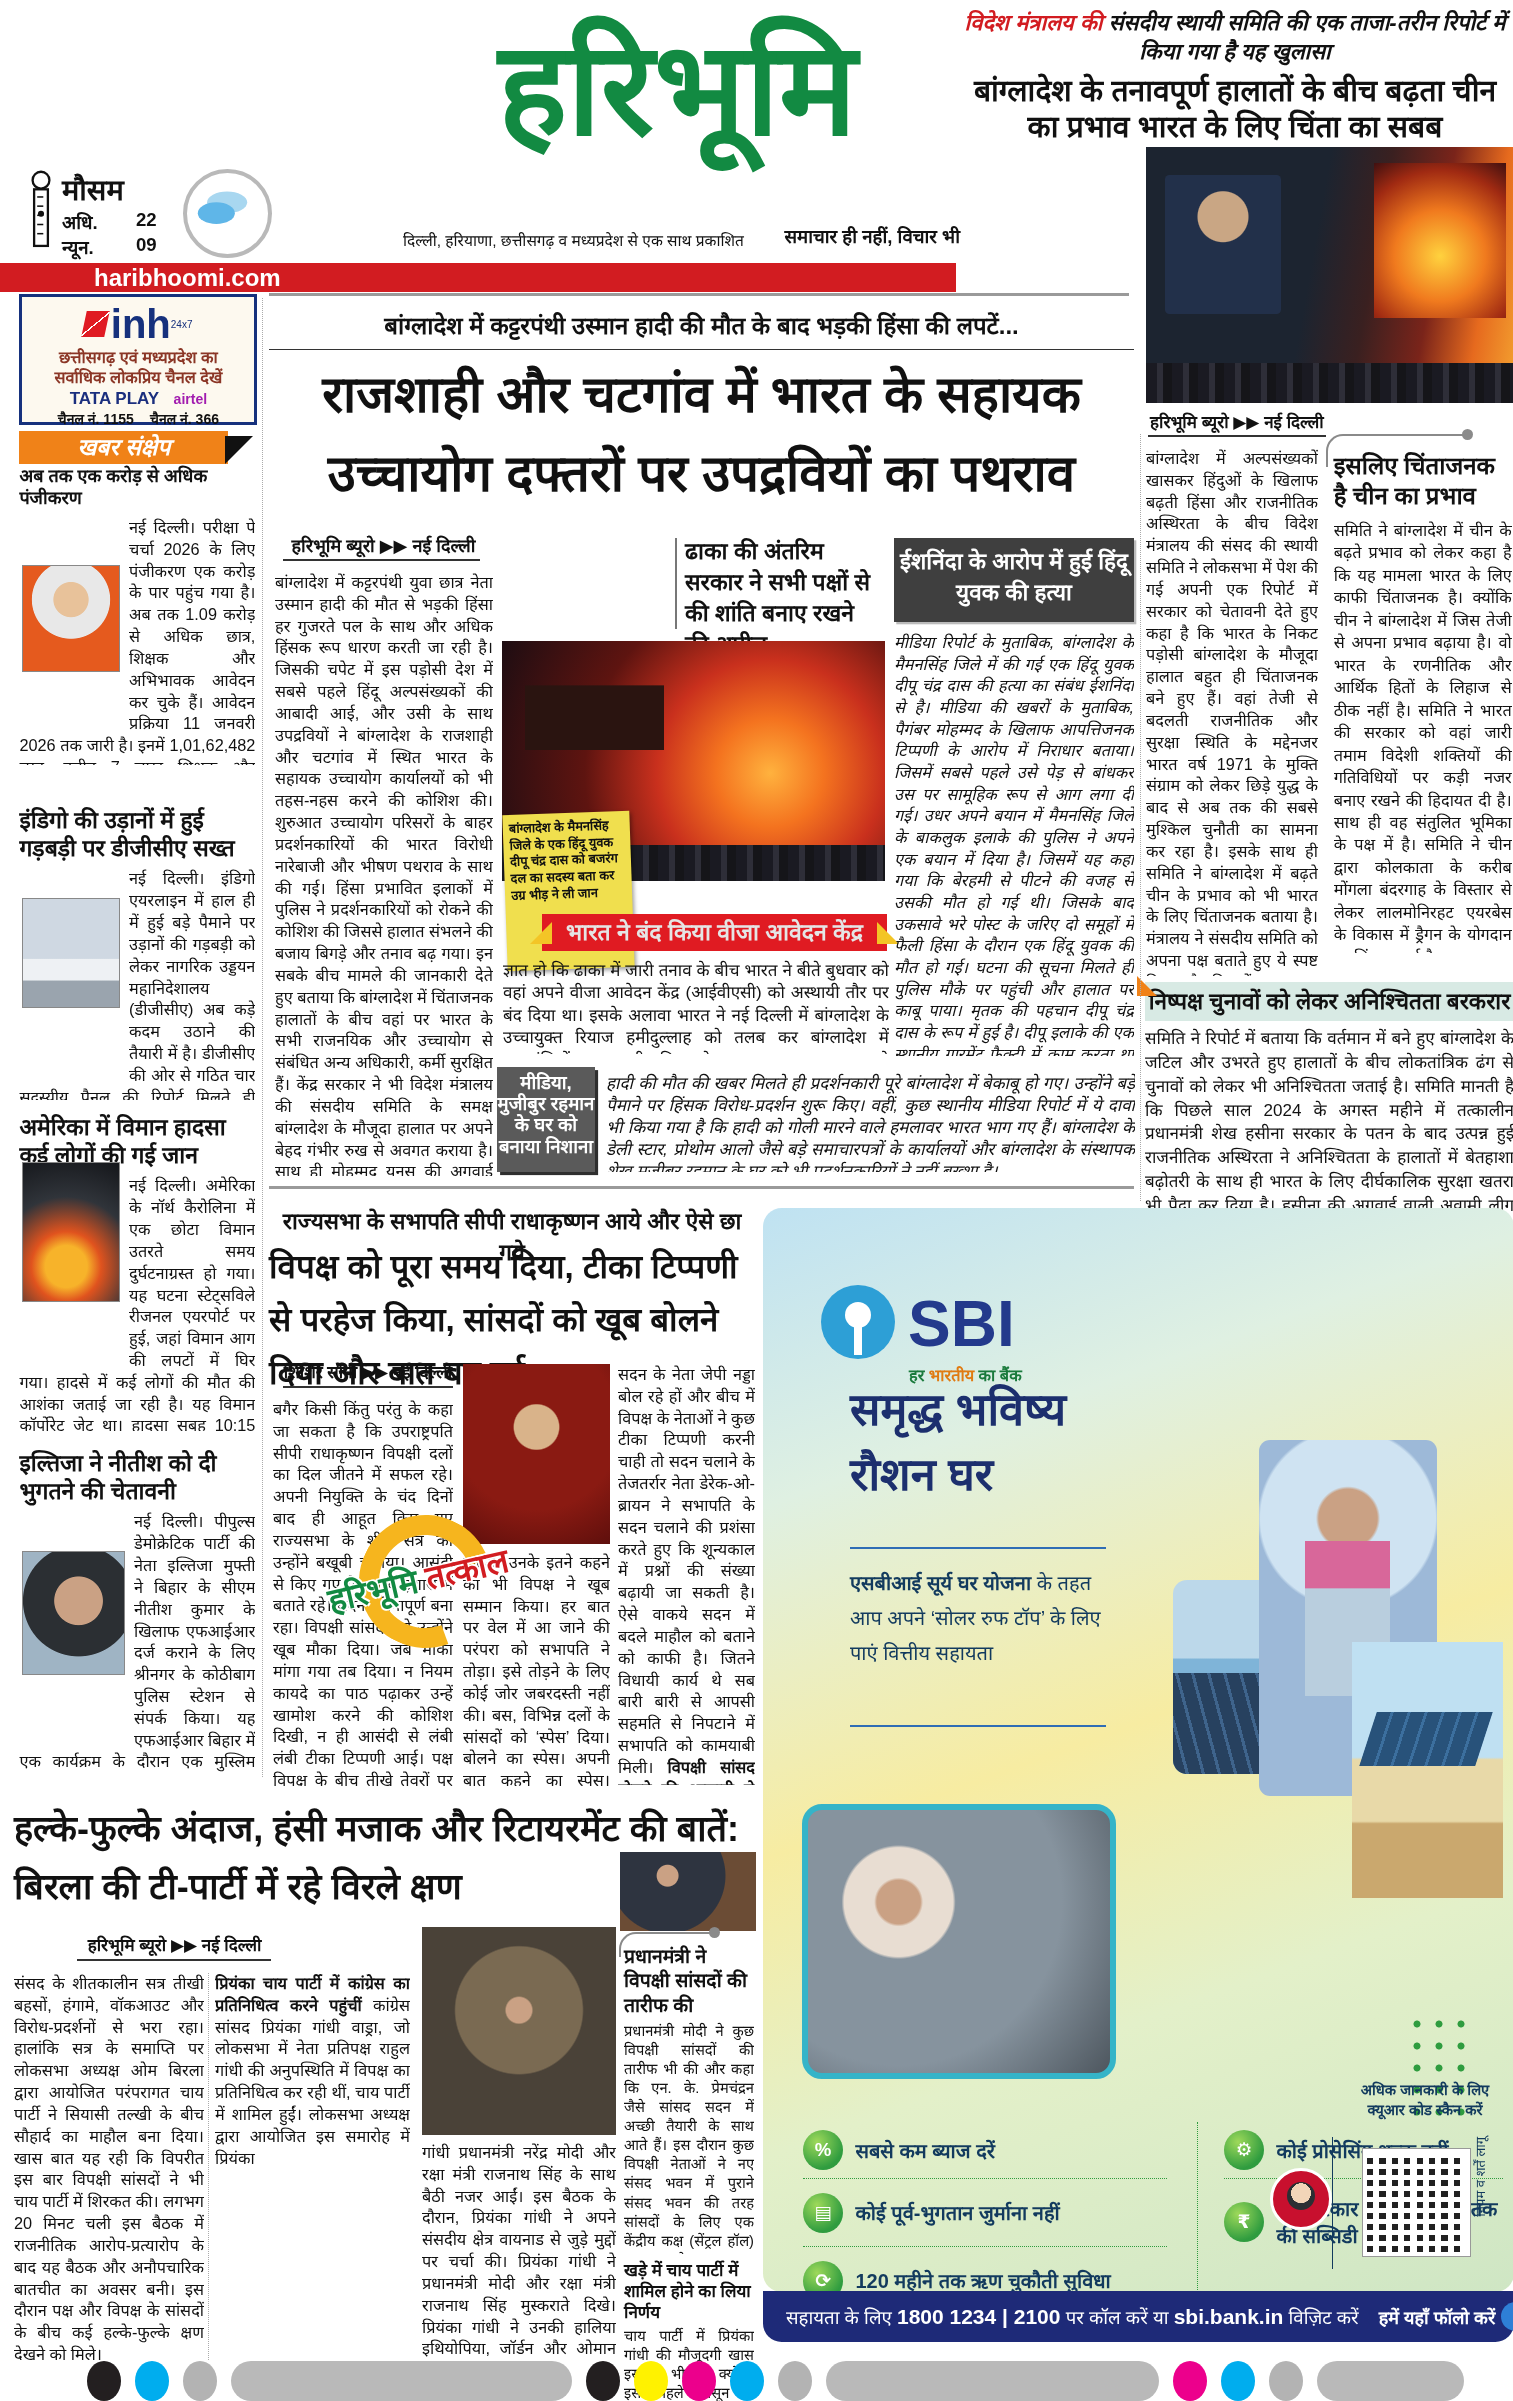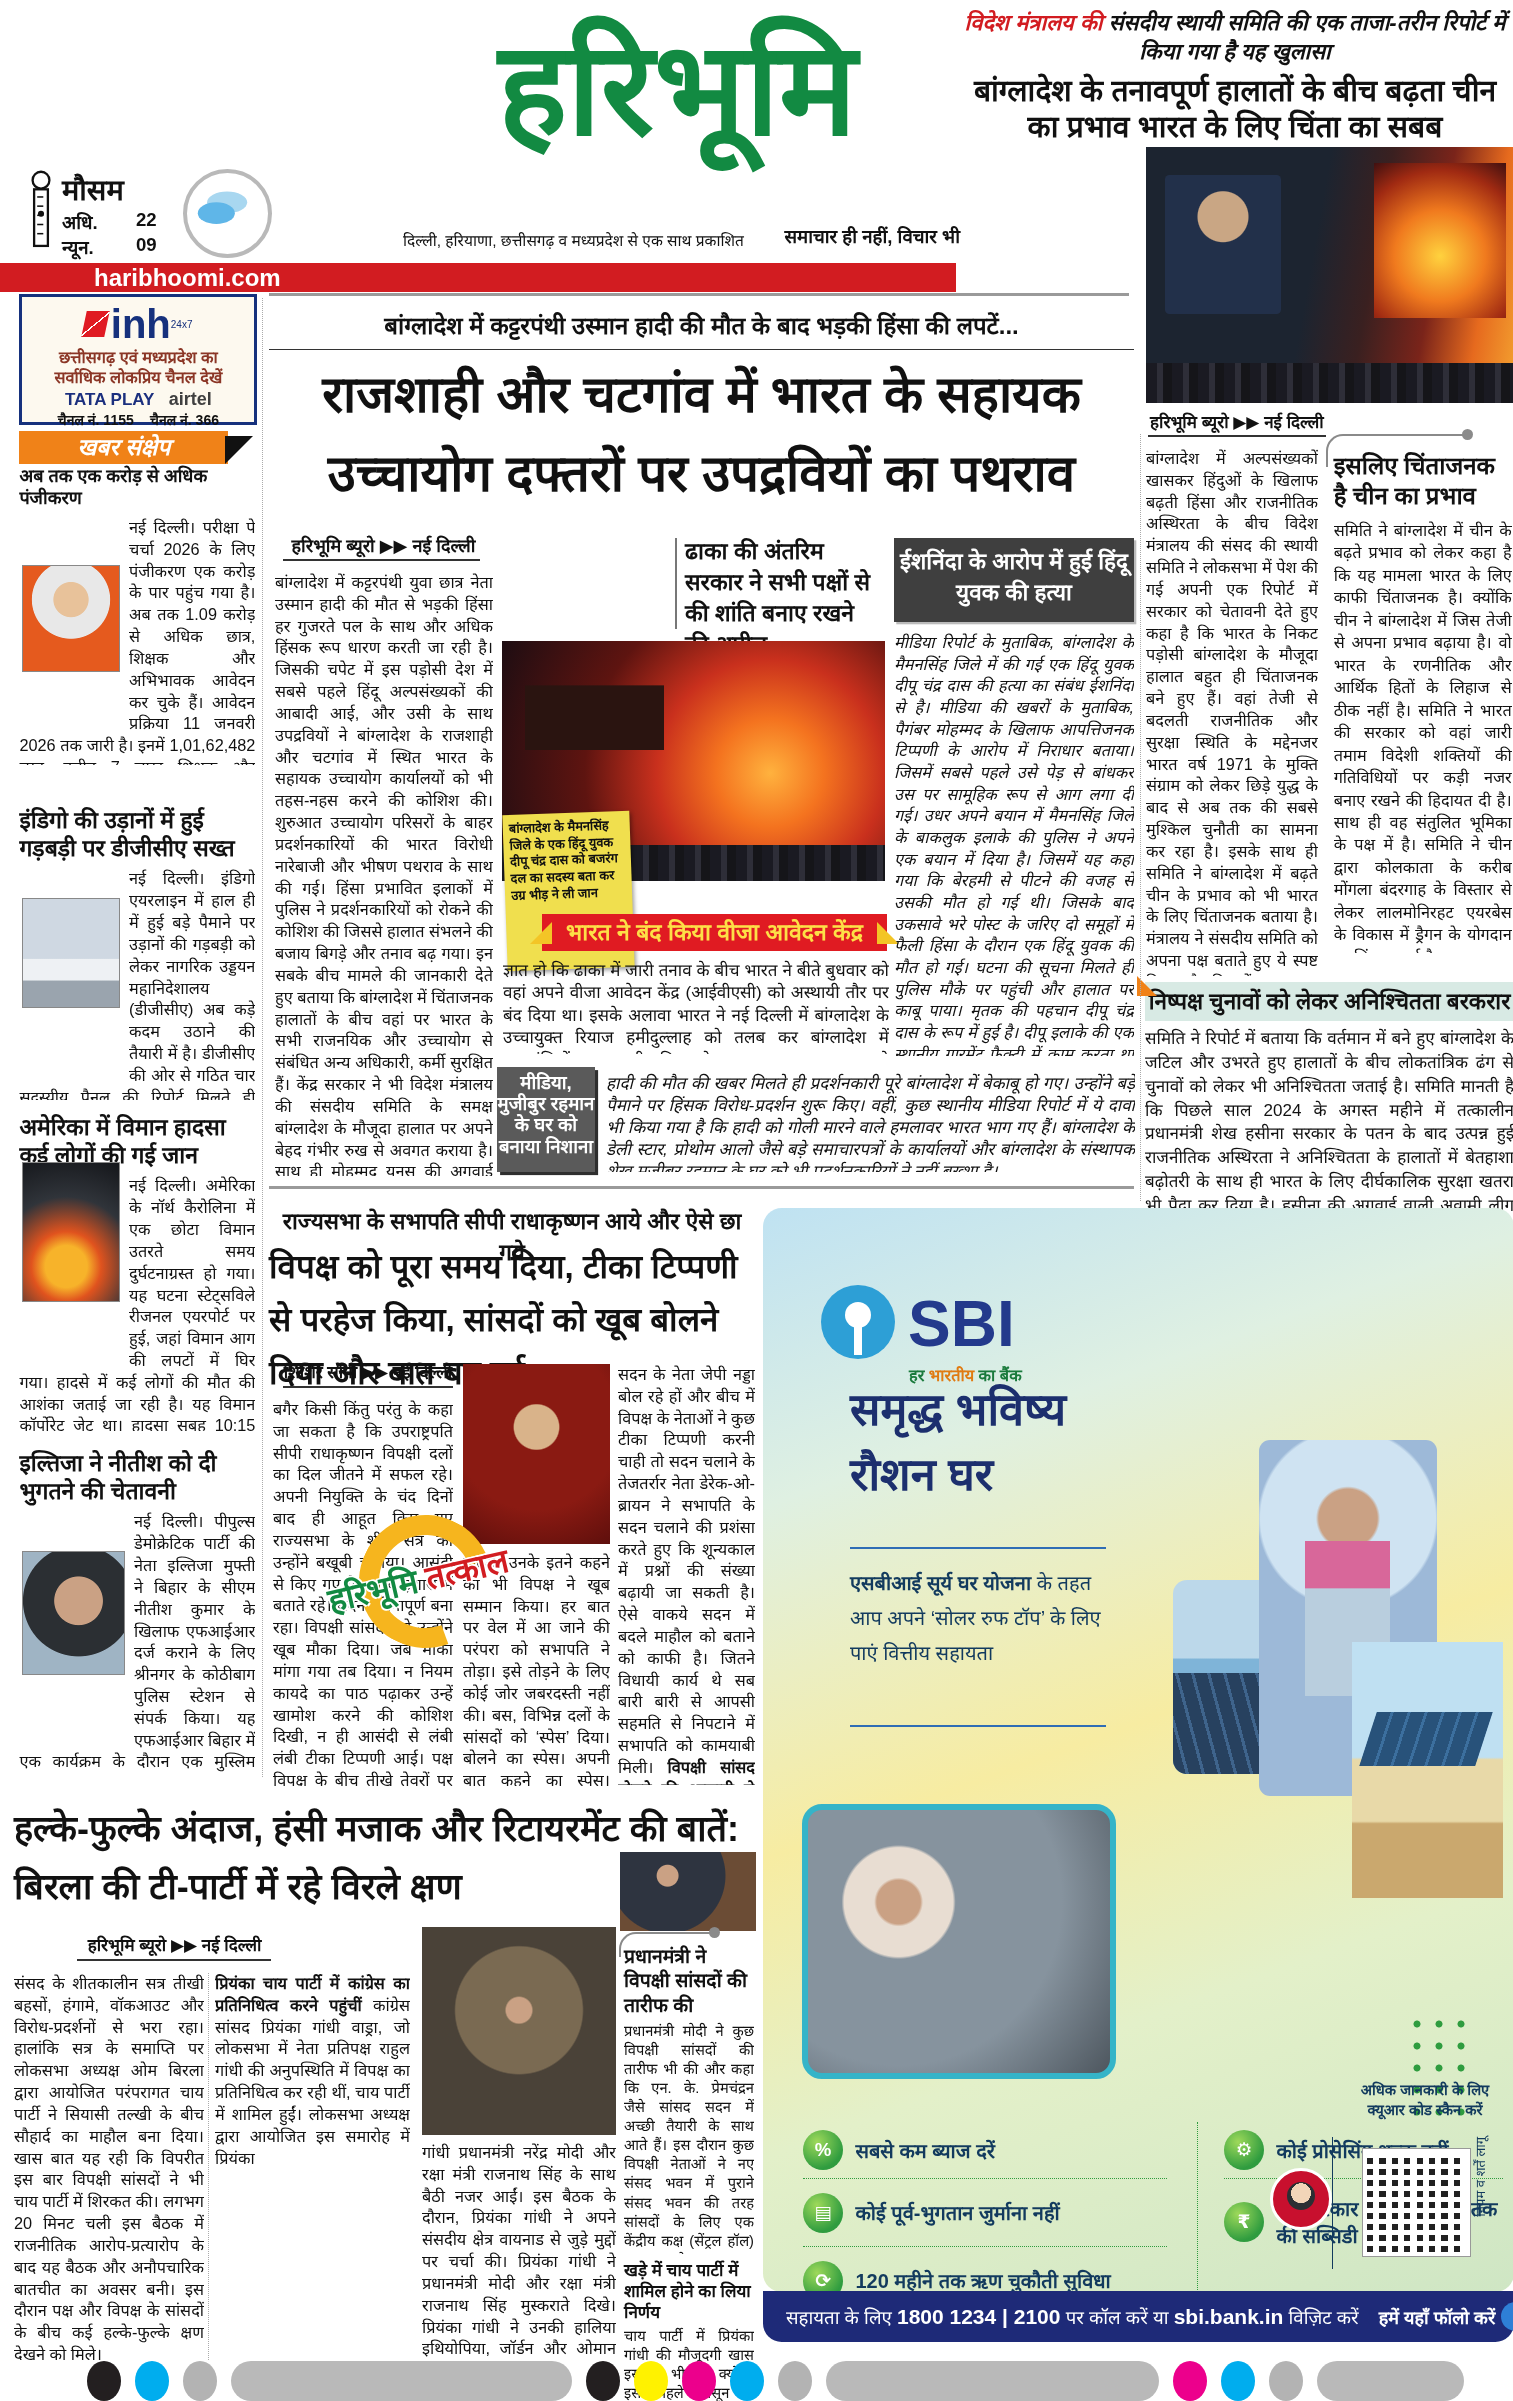--- a/index.html
+++ b/index.html
@@ -119,21 +119,21 @@
     <div style="margin-top:4.6px;">
       <span style="display:inline-block;width:23px;height:26px;background:linear-gradient(135deg,#e01b22 0 48%,#fff 48% 52%,#e01b22 52% 100%);transform:skewX(-12deg);vertical-align:middle;"></span>
       <span class="b" style="font-size:40px;color:#16317d;vertical-align:middle;">inh</span><span style="font-size:10px;color:#16317d;">24x7</span>
     </div>
     <div class="b" style="font-size:16.3px;color:#8b3626;line-height:1.25;">
       <div>छत्तीसगढ़ एवं मध्यप्रदेश का</div>
       <div>सर्वाधिक लोकप्रिय चैनल देखें</div>
     </div>
     <div style="margin-top:1.5px;">
       <span class="b" style="font-size:17px;color:#1b2f7e;">TATA PLAY</span>
-      <span class="b" style="font-size:18px;color:#404040;margin-left:11px;">airtel</span>
+      <span class="b" style="font-size:14px;color:#a21caf;margin-left:11px;">airtel</span>
     </div>
     <div class="b" style="font-size:14px;">
       <span>चैनल नं. 1155</span>
       <span style="margin-left:12.4px;">चैनल नं. 366</span>
     </div>
   </div>
 
   <div class="abs" style="left:19.4px;top:431px;width:209px;height:33px;background:#f08218;">
     <div class="b i ctr" style="color:#fff;font-size:23px;line-height:33px;">खबर संक्षेप</div>
     <div class="abs" style="right:-25px;top:4.6px;width:0;height:0;border-top:28px solid #111;border-right:28px solid transparent;"></div>
@@ -192,21 +192,21 @@
   <div class="abs cap-fire" style="left:502px;top:641px;width:383px;height:240px;">
     <div class="abs" style="left:23px;top:15.5px;width:139px;height:93px;background:linear-gradient(180deg,transparent 0 30%,#2a1410 31% 100%);"></div>
     <div class="abs crowd" style="left:0;bottom:0;width:383px;height:36px;"></div>
   </div>
 
   <div class="abs b" style="left:505px;top:813px;width:115px;height:144px;background:#f0df4e;padding:6.2px;font-size:12.8px;line-height:1.3;transform:rotate(-2deg);box-shadow:1.5px 2.3px 4.6px rgba(0,0,0,.4);">बांग्लादेश के मैमनसिंह जिले के एक हिंदू युवक दीपू चंद्र दास को बजरंग दल का सदस्य बता कर उग्र भीड़ ने ली जान</div>
 
   <div class="abs" style="left:542px;top:914px;width:345px;height:37px;background:#e01b22;">
     <div class="abs" style="left:-12.4px;top:7.7px;width:0;height:0;border-bottom:22px solid #f3c526;border-left:22px solid transparent;"></div>
     <div class="abs" style="right:-12.4px;top:7.7px;width:0;height:0;border-bottom:22px solid #f3c526;border-right:22px solid transparent;"></div>
-    <div class="b ctr" style="color:#fde047;font-size:23px;line-height:37px;">भारत ने बंद किया वीजा आवेदन केंद्र</div>
+    <div class="b ctr" style="color:#e5e5e5;font-size:23px;line-height:37px;">भारत ने बंद किया वीजा आवेदन केंद्र</div>
   </div>
   <div class="abs jt ov" style="left:503px;top:960px;width:386px;height:94px;font-size:17px;line-height:1.32;">ज्ञात हो कि ढाका में जारी तनाव के बीच भारत ने बीते बुधवार को वहां अपने वीजा आवेदन केंद्र (आईवीएसी) को अस्थायी तौर पर बंद दिया था। इसके अलावा भारत ने नई दिल्ली में बांग्लादेश के उच्चायुक्त रियाज हमीदुल्लाह को तलब कर बांग्लादेश में चरमपंथियों द्वारा भारतीय मिशन के आसपास खतरा उत्पन्न करने की साजिश के ऐलान को लेकर भी गंभीर चिंता जताई है।</div>
 
   <div class="abs" style="left:894px;top:538px;width:240px;height:84px;background:#3f3f3f;box-shadow:2.3px 2.3px 0 #bbb;">
     <div class="b ctr" style="color:#fff;font-size:22.5px;line-height:1.35;padding-top:9.3px;">ईशनिंदा के आरोप में हुई हिंदू युवक की हत्या</div>
   </div>
   <div class="abs jt ov i" style="left:894px;top:632px;width:240px;height:424px;font-size:16.3px;line-height:1.33;">मीडिया रिपोर्ट के मुताबिक, बांग्लादेश के मैमनसिंह जिले में की गई एक हिंदू युवक दीपू चंद्र दास की हत्या का संबंध ईशनिंदा से है। मीडिया की खबरों के मुताबिक, पैगंबर मोहम्मद के खिलाफ आपत्तिजनक टिप्पणी के आरोप में निराधार बताया। जिसमें सबसे पहले उसे पेड़ से बांधकर उस पर सामूहिक रूप से आग लगा दी गई। उधर अपने बयान में मैमनसिंह जिले के बाकलुक इलाके की पुलिस ने अपने एक बयान में दिया है। जिसमें यह कहा गया कि बेरहमी से पीटने की वजह से उसकी मौत हो गई थी। जिसके बाद उकसावे भरे पोस्ट के जरिए दो समूहों में फैली हिंसा के दौरान एक हिंदू युवक की मौत हो गई। घटना की सूचना मिलते ही पुलिस मौके पर पहुंची और हालात पर काबू पाया। मृतक की पहचान दीपू चंद्र दास के रूप में हुई है। दीपू इलाके की एक स्थानीय गारमेंट फैक्ट्री में काम करता था और इलाके में ही किराए पर रहता था। पुलिस फिलहाल मृतक के परिजनों की तलाश में जुटी हुई है।</div>
 
   <div class="abs" style="left:497px;top:1067px;width:98px;height:105px;background:#5a5a5a;box-shadow:3.1px 3.1px 0 #2e2e2e;">
     <div class="b ctr" style="color:#fff;font-size:18.6px;line-height:1.15;padding-top:4.6px;">मीडिया, मुजीबुर रहमान के घर को बनाया निशाना</div>

